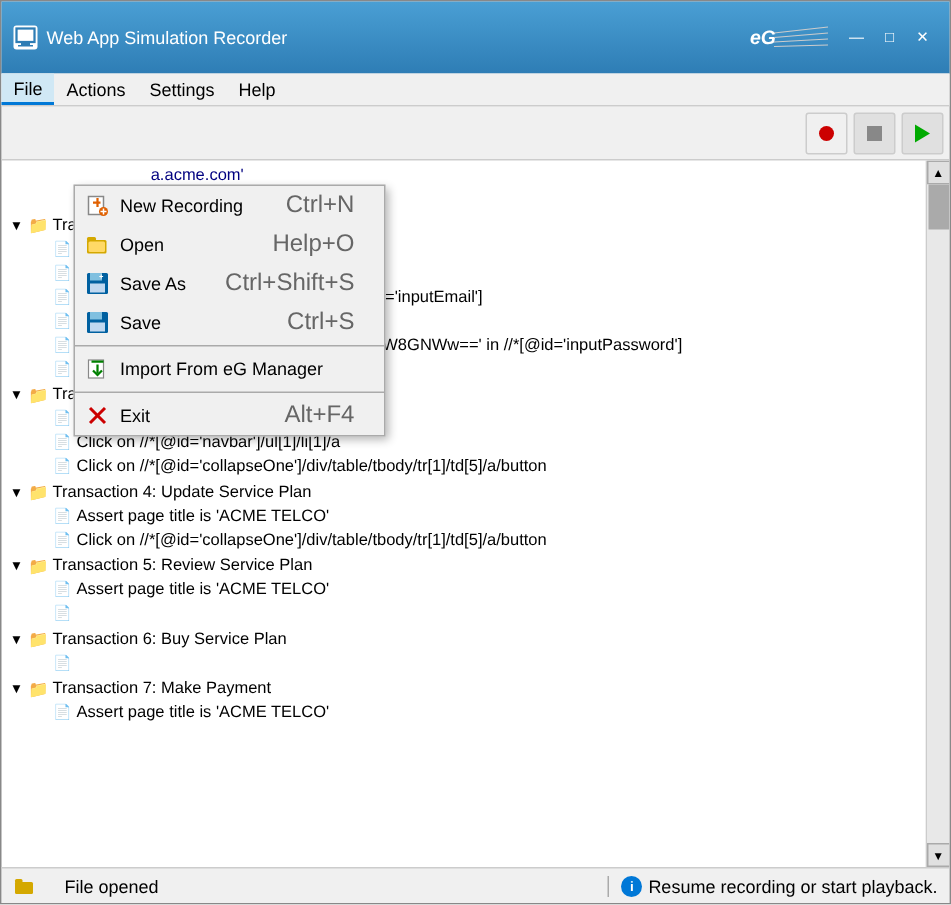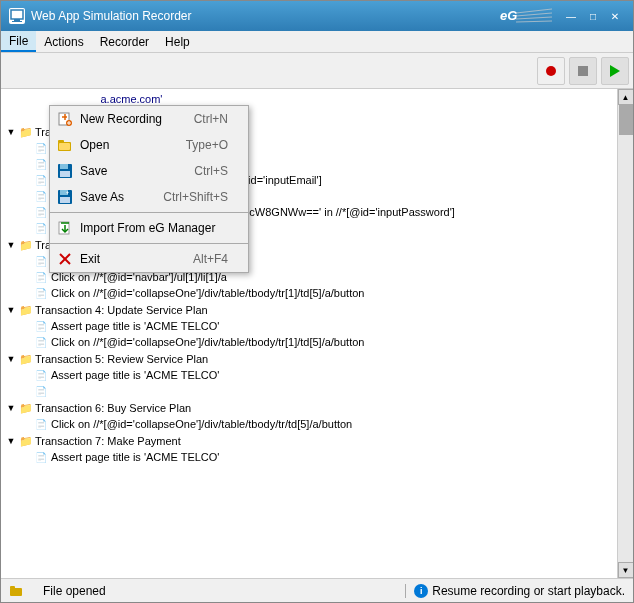--- a/index.html
+++ b/index.html
@@ -15,21 +15,21 @@
       width: 634px;
       height: 603px;
       border: 1px solid #888;
       display: flex;
       flex-direction: column;
       background: #f0f0f0;
     }
     .title-bar {
       background: linear-gradient(to bottom, #4a9fd4, #2e7db5);
       color: white;
-      padding: 6px 8px;
+      padding: 24px 8px;
       display: flex;
       align-items: center;
       justify-content: space-between;
       height: 30px;
     }
     .title-bar-left {
       display: flex;
       align-items: center;
       gap: 6px;
     }
@@ -122,21 +122,21 @@
       align-items: center;
       justify-content: center;
       flex-shrink: 0;
     }
     .dropdown-item-label {
       flex: 1;
       font-size: 12px;
     }
     .dropdown-item-shortcut {
       color: #666;
-      font-size: 12px;
+      font-size: 16px;
       margin-left: 20px;
     }
     .dropdown-separator {
       height: 1px;
       background: #aaa;
       margin: 2px 0;
     }
     .arrow-indicator {
       color: #000;
       font-size: 14px;
@@ -364,21 +364,21 @@
     <div class="title-bar-controls">
       <button class="title-btn">—</button>
       <button class="title-btn">□</button>
       <button class="title-btn close-btn">✕</button>
     </div>
   </div>
 
   <div class="menu-bar">
     <div class="menu-item active">File</div>
     <div class="menu-item">Actions</div>
-    <div class="menu-item">Recorder</div>
+    <div class="menu-item">Settings</div>
     <div class="menu-item">Help</div>
   </div>
 
   <div class="window-body">
 
     <div class="toolbar">
       <div class="toolbar-right">
         <div class="toolbar-btn rec">
           <div class="rec-dot"></div>
         </div>
@@ -411,48 +411,48 @@
 
         <div class="dropdown-item">
           <div class="dropdown-item-icon">
             <svg width="16" height="16" viewBox="0 0 16 16">
               <rect x="1" y="5" width="13" height="9" fill="#d4a800" rx="1"></rect>
               <rect x="1" y="3" width="6" height="3" fill="#d4a800" rx="1"></rect>
               <rect x="2" y="6" width="11" height="7" fill="#ffd966" rx="1"></rect>
             </svg>
           </div>
           <span class="dropdown-item-label">Open</span>
-          <span class="dropdown-item-shortcut">Type+O</span>
-        </div>
-
-        <div class="dropdown-item">
-          <div class="dropdown-item-icon">
-            <svg width="16" height="16" viewBox="0 0 16 16">
-              <rect x="1" y="1" width="14" height="14" fill="#0060a0" rx="1"></rect>
-              <rect x="3" y="1" width="8" height="5" fill="#80c0e0"></rect>
-              <rect x="3" y="8" width="10" height="6" fill="#c0d8f0"></rect>
-            </svg>
-          </div>
-          <span class="dropdown-item-label">Save</span>
-          <span class="dropdown-item-shortcut">Ctrl+S</span>
+          <span class="dropdown-item-shortcut">Help+O</span>
         </div>
 
         <div class="dropdown-item">
           <div class="dropdown-item-icon">
             <svg width="16" height="16" viewBox="0 0 16 16">
               <rect x="1" y="1" width="14" height="14" fill="#0060a0" rx="1"></rect>
               <rect x="3" y="1" width="8" height="5" fill="#80c0e0"></rect>
               <rect x="3" y="8" width="10" height="6" fill="#c0d8f0"></rect>
               <text x="9" y="5" font-size="5" fill="white" font-weight="bold">+</text>
             </svg>
           </div>
           <span class="dropdown-item-label">Save As</span>
           <span class="dropdown-item-shortcut">Ctrl+Shift+S</span>
         </div>
 
+        <div class="dropdown-item">
+          <div class="dropdown-item-icon">
+            <svg width="16" height="16" viewBox="0 0 16 16">
+              <rect x="1" y="1" width="14" height="14" fill="#0060a0" rx="1"></rect>
+              <rect x="3" y="1" width="8" height="5" fill="#80c0e0"></rect>
+              <rect x="3" y="8" width="10" height="6" fill="#c0d8f0"></rect>
+            </svg>
+          </div>
+          <span class="dropdown-item-label">Save</span>
+          <span class="dropdown-item-shortcut">Ctrl+S</span>
+        </div>
+
         <div class="dropdown-separator"></div>
 
         <div class="dropdown-item">
           <div class="dropdown-item-icon">
             <svg width="16" height="16" viewBox="0 0 16 16">
               <rect x="2" y="2" width="10" height="12" fill="white" stroke="#888" stroke-width="0.8"></rect>
               <line x1="8" y1="5" x2="8" y2="11" stroke="#008000" stroke-width="1.5"></line>
               <polyline points="5,9 8,12 11,9" fill="none" stroke="#008000" stroke-width="1.5"></polyline>
               <line x1="4" y1="3" x2="12" y2="3" stroke="#008000" stroke-width="1.5"></line>
             </svg>
@@ -595,21 +595,20 @@
           <div class="transaction-group">
             <div class="tree-item">
               <div class="tree-expander">▼</div>
               <div class="tree-icon folder-icon">📁</div>
               <span class="tree-text">Transaction 6: Buy Service Plan</span>
             </div>
             <div class="tree-children">
               <div class="tree-item">
                 <div class="tree-expander"></div>
                 <div class="tree-icon file-icon">📄</div>
-                <span class="tree-text">Click on //*[@id='collapseOne']/div/table/tbody/tr/td[5]/a/button</span>
               </div>
             </div>
           </div>
 
           <div class="transaction-group">
             <div class="tree-item">
               <div class="tree-expander">▼</div>
               <div class="tree-icon folder-icon">📁</div>
               <span class="tree-text">Transaction 7: Make Payment</span>
             </div>

